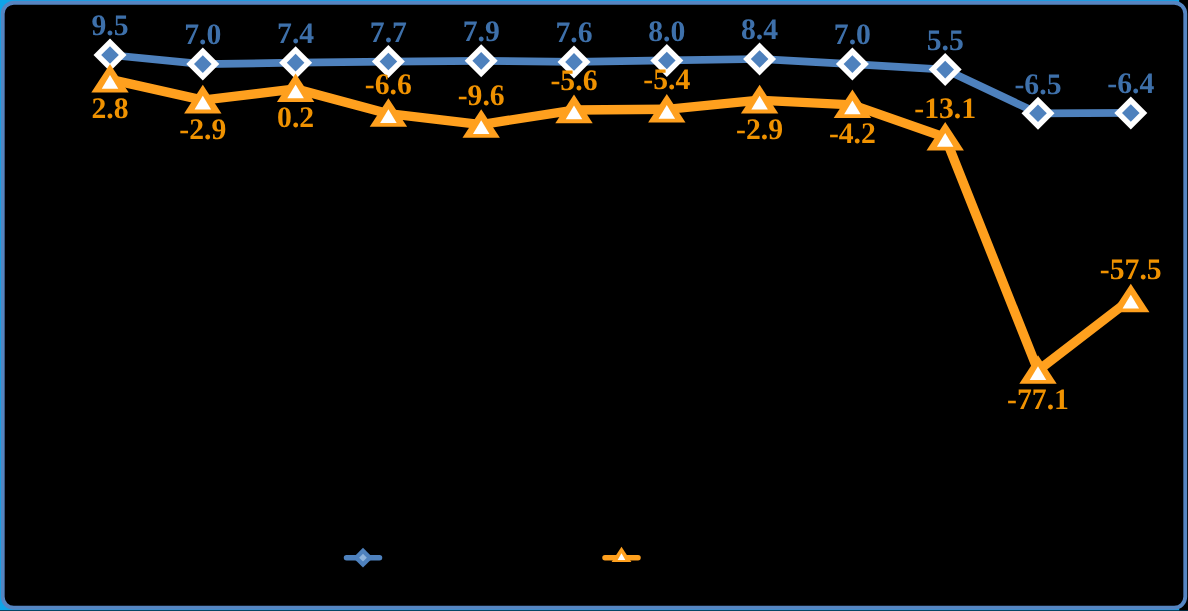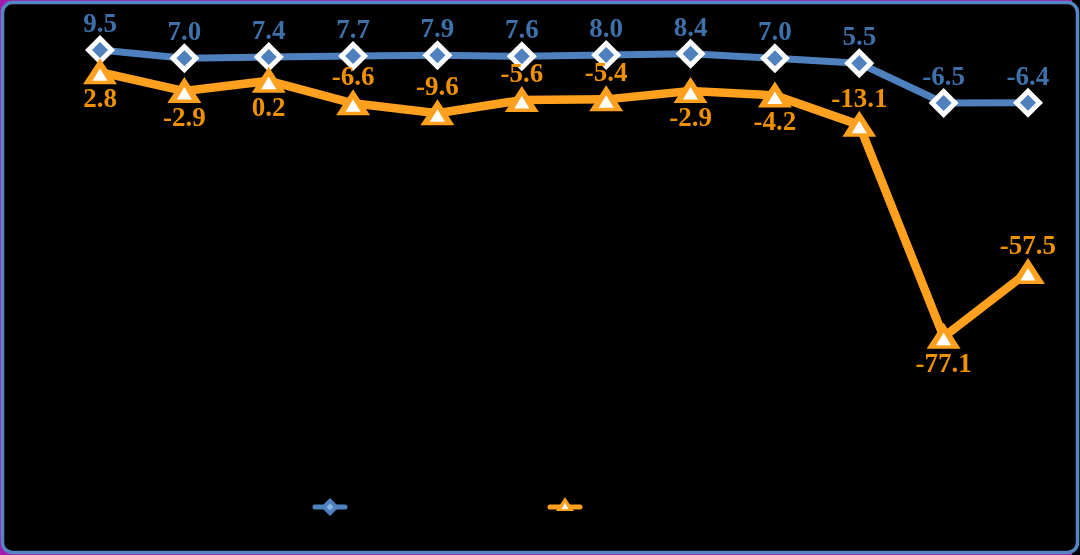--- a/index.html
+++ b/index.html
@@ -8,21 +8,21 @@
     width: 1080px;
     height: 555px;
     background: #000000;
     overflow: hidden;
     font-family: "Liberation Serif", "DejaVu Serif", serif;
   }
   .stage {
     position: relative;
     width: 1072px;
     height: 555px;
-    background: #a21caf;
+    background: #0ea5e9;
   }
   svg { display: block; }
   .dlabel {
     font-family: "Liberation Serif", "DejaVu Serif", serif;
     font-weight: bold;
     font-size: 27px;
   }
 </style>
 </head>
 <body>

